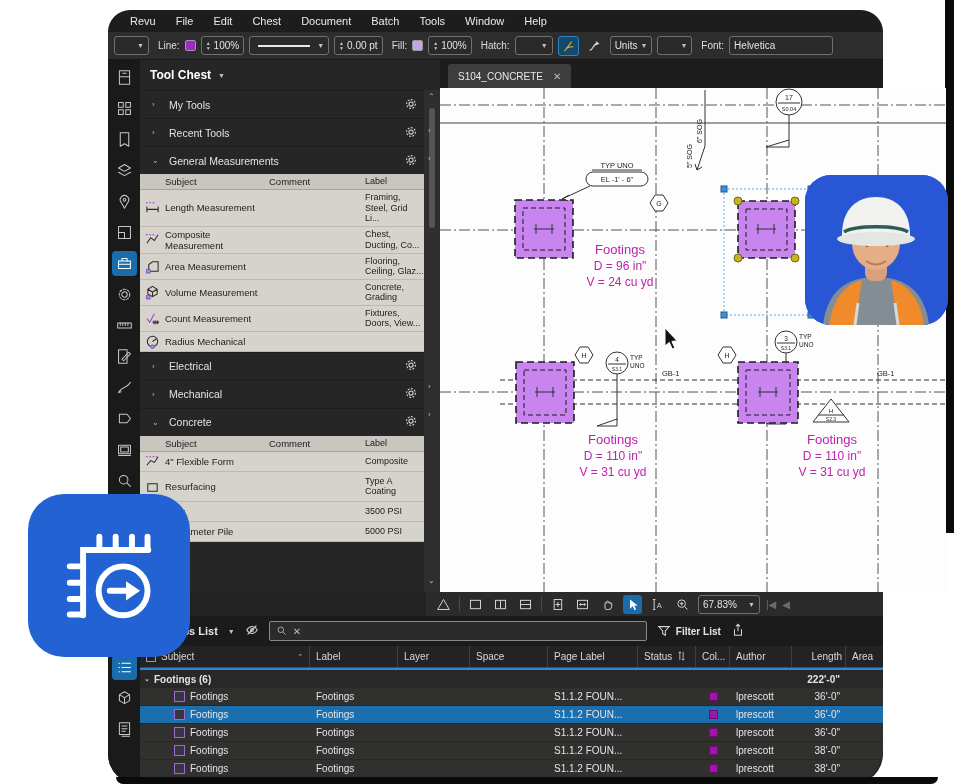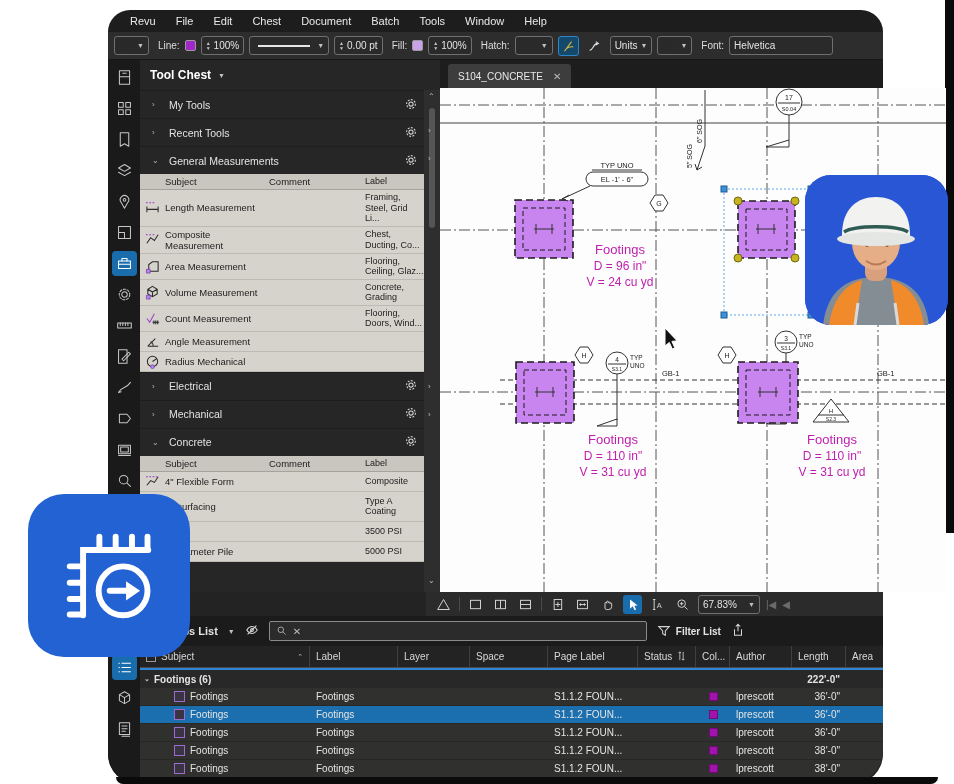--- a/index.html
+++ b/index.html
@@ -79,21 +79,21 @@
 .markups{left:32px;top:606px;width:743px;height:168px;background:#30302f;border-radius:0 0 34px 0;overflow:hidden;color:#e4e4e4;font-size:10px}
 .mk-head{height:30px;background:#1b1b1b;display:flex;align-items:center;gap:10px;padding:0 10px}
 .mk-title{font-weight:bold;font-size:11px;white-space:nowrap}
 .mk-head svg{width:14px;height:14px;fill:none;stroke:#d5d5d5;stroke-width:1.2}
 .search{width:378px;height:20px;background:#2b2b2b;border:1px solid #8a8a8a;border-radius:2px;display:flex;align-items:center;gap:6px;padding:0 6px}
 .search input{flex:1;background:transparent;border:none;outline:none;color:#ddd;font-size:10px;font-family:"Liberation Sans",sans-serif}
 .search input::placeholder{color:#bdbdbd}
 .mk-filter{display:flex;align-items:center;gap:5px;font-weight:bold}
 .mk-th{height:22px;background:#232323;display:flex;align-items:stretch;border-bottom:1px solid #4a4a4a;color:#d8d8d8}
 .mc{display:flex;align-items:center;padding-left:6px;border-right:1px solid #3f3f3f;gap:5px}
-.w-sub{width:170px}.w-lab{width:88px}.w-lay{width:72px}.w-spc{width:78px}.w-pag{width:90px}.w-sta{width:58px}.w-col{width:34px}.w-aut{width:62px}.w-len{width:54px;justify-content:flex-start;padding-right:10px}.w-are{flex:1;border-right:none}
+.w-sub{width:170px}.w-lab{width:88px}.w-lay{width:72px}.w-spc{width:78px}.w-pag{width:90px}.w-sta{width:58px}.w-col{width:34px}.w-aut{width:62px}.w-len{width:54px;justify-content:flex-end;padding-right:3px}.w-are{flex:1;border-right:none}
 .sorticon svg{width:9px;height:10px}
 .boxminus{width:10px;height:10px;border:1px solid #9a9a9a;font-size:8px;line-height:8px;text-align:center;color:#ccc}
 .mk-group{height:20px;display:flex;align-items:center;background:#282828;border-top:2px solid #2f85d8;font-weight:bold}
 .mk-row{height:18px;display:flex;align-items:center;background:#30302f;border-bottom:1px solid #272726}
 .mk-row.sel{background:#1c6fae}
 .subcell{width:170px;display:flex;align-items:center;gap:5px;padding-left:34px}
 .mk-ico{width:11px;height:11px;border:1px solid #9b6bd0;background:#3a3344;flex:0 0 auto}
 .swatch{width:9px;height:9px;background:#a213ad;border:1px solid #6d0d74}
 .ar{justify-content:flex-end;display:flex;padding-right:6px}
 .cell{display:flex;align-items:center}
@@ -371,31 +371,21 @@
         </div>
       <div class="tc-row">
           <span class="c-ico">
             <svg class="mico" viewBox="0 0 16 16">
               <path class="pp" d="M2,8l3,4 5-9" stroke-width="1.6"></path>
               <path d="M8,12h7 M9.5,10v4 M11.5,10v4 M13.5,10v4"></path>
             </svg>
           </span>
           <span class="c-sub">Count Measurement</span>
           <span class="c-com"></span>
-          <span class="c-lab">Flooring, Doors, Wind...</span>
-        </div>
-      <div class="tc-row">
-          <span class="c-ico">
-            <svg class="mico" viewBox="0 0 16 16">
-              <path d="M3,13h11 M3,13L11,5 M9,13a6,6 0 0 0 -3,-5"></path>
-            </svg>
-          </span>
-          <span class="c-sub">Angle Measurement</span>
-          <span class="c-com"></span>
-          <span class="c-lab"></span>
+          <span class="c-lab">Fixtures, Doors, View...</span>
         </div>
       <div class="tc-row">
           <span class="c-ico">
             <svg class="mico" viewBox="0 0 16 16">
               <circle cx="8" cy="8" r="5.5"></circle>
               <path d="M8,8l4.5-3"></path>
               <circle class="pf" cx="8" cy="13.5" r="2"></circle>
             </svg>
           </span>
           <span class="c-sub">Radius Mechanical</span>

